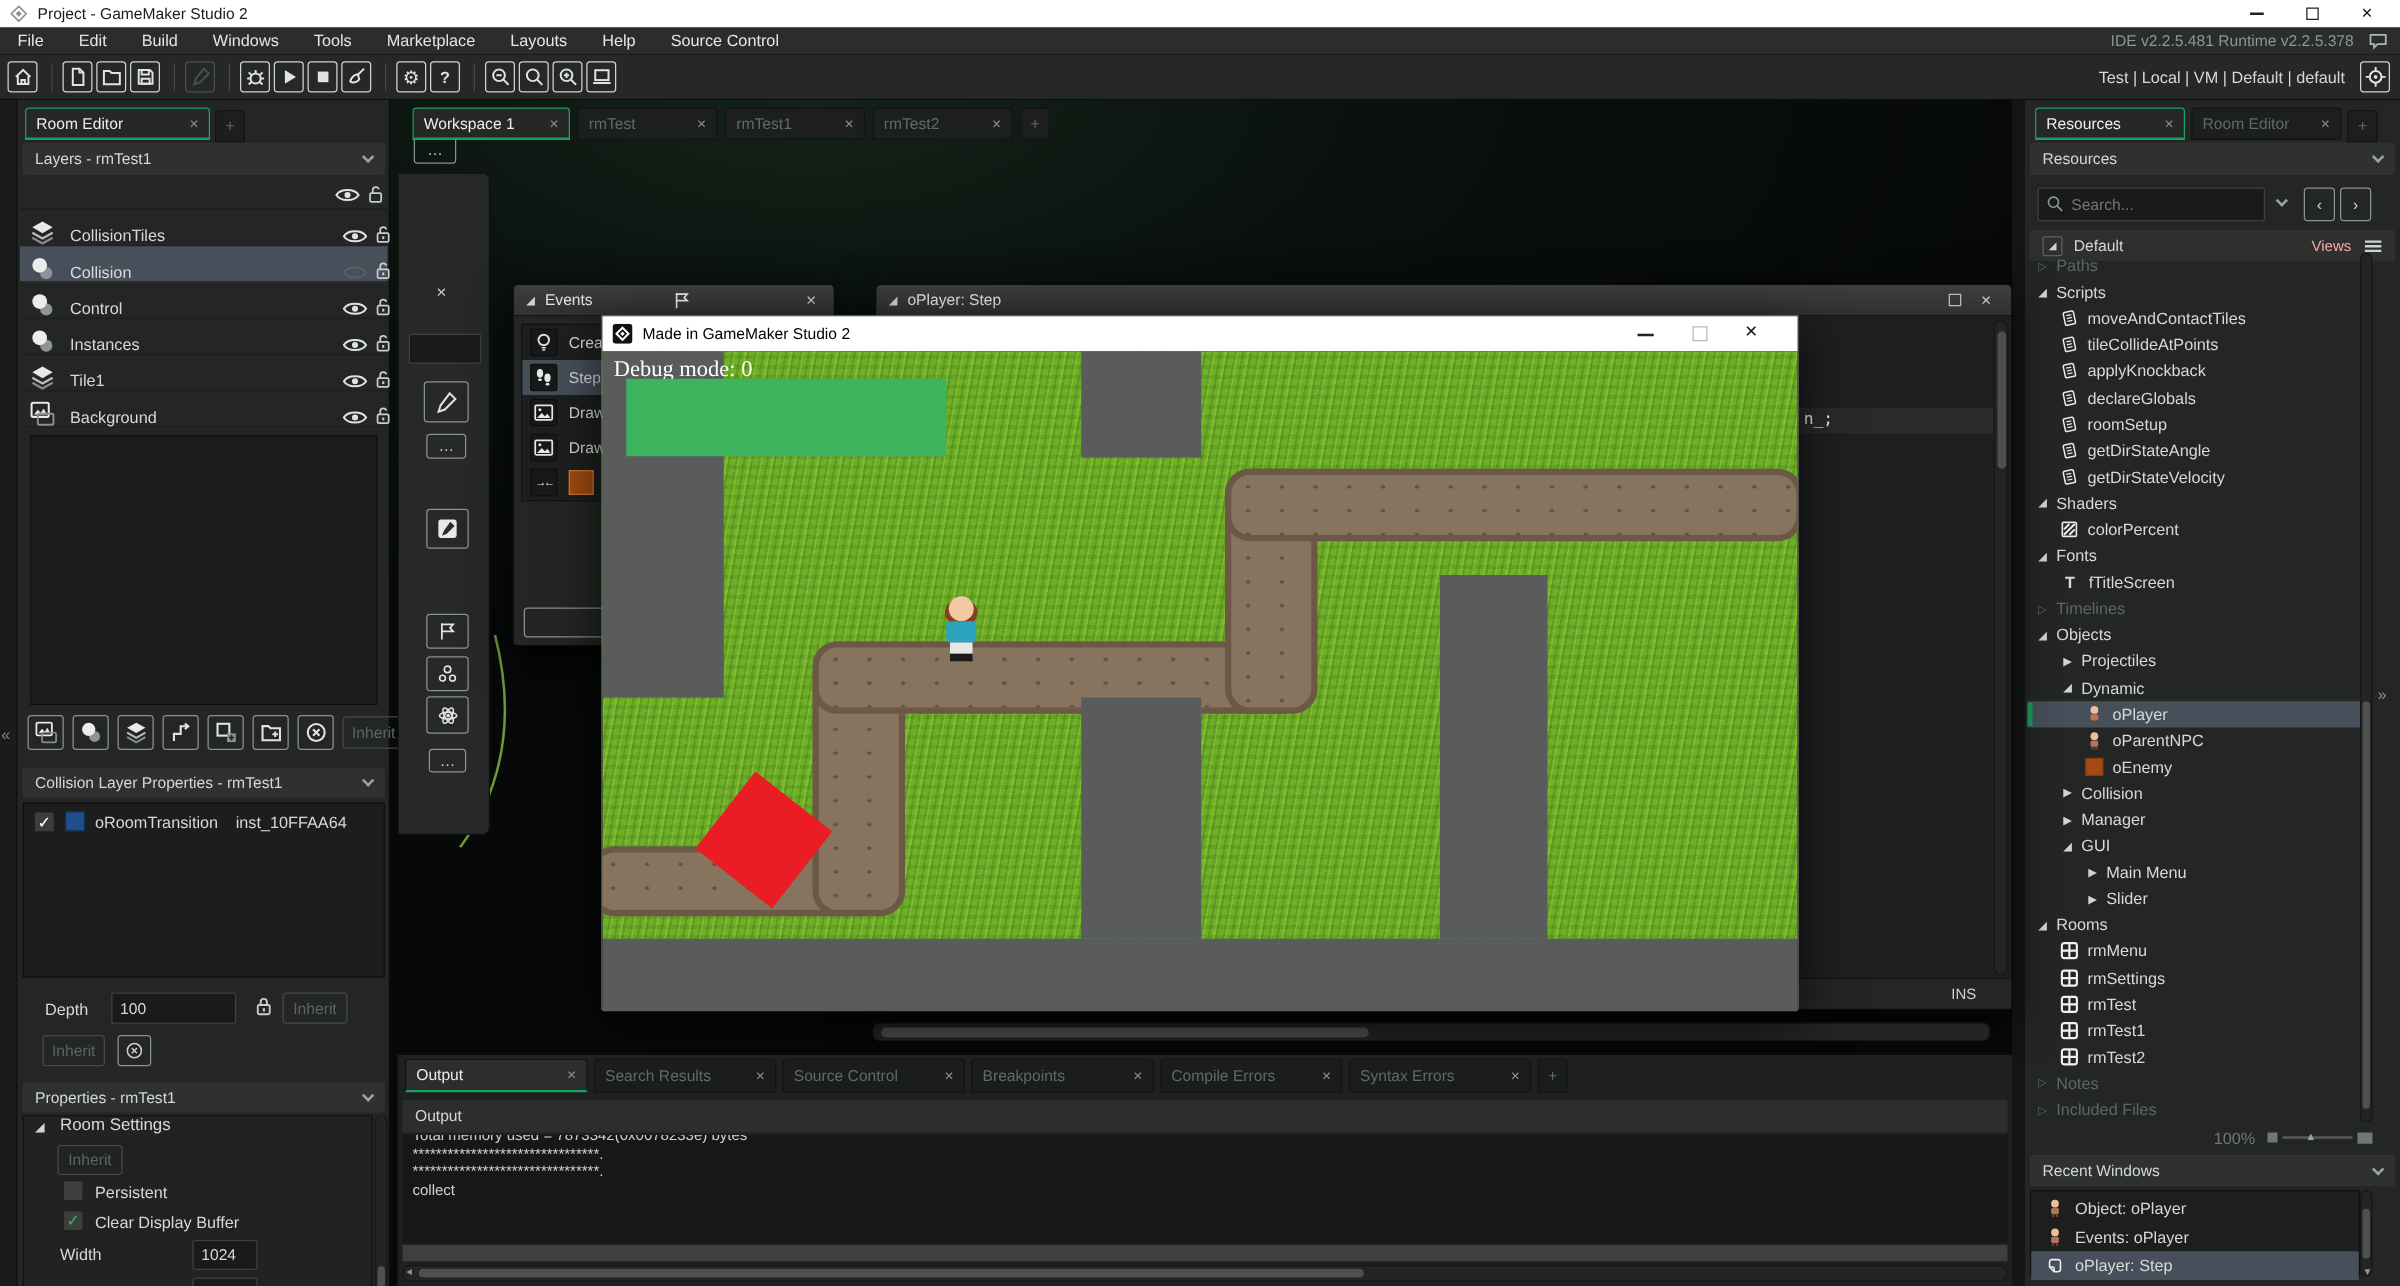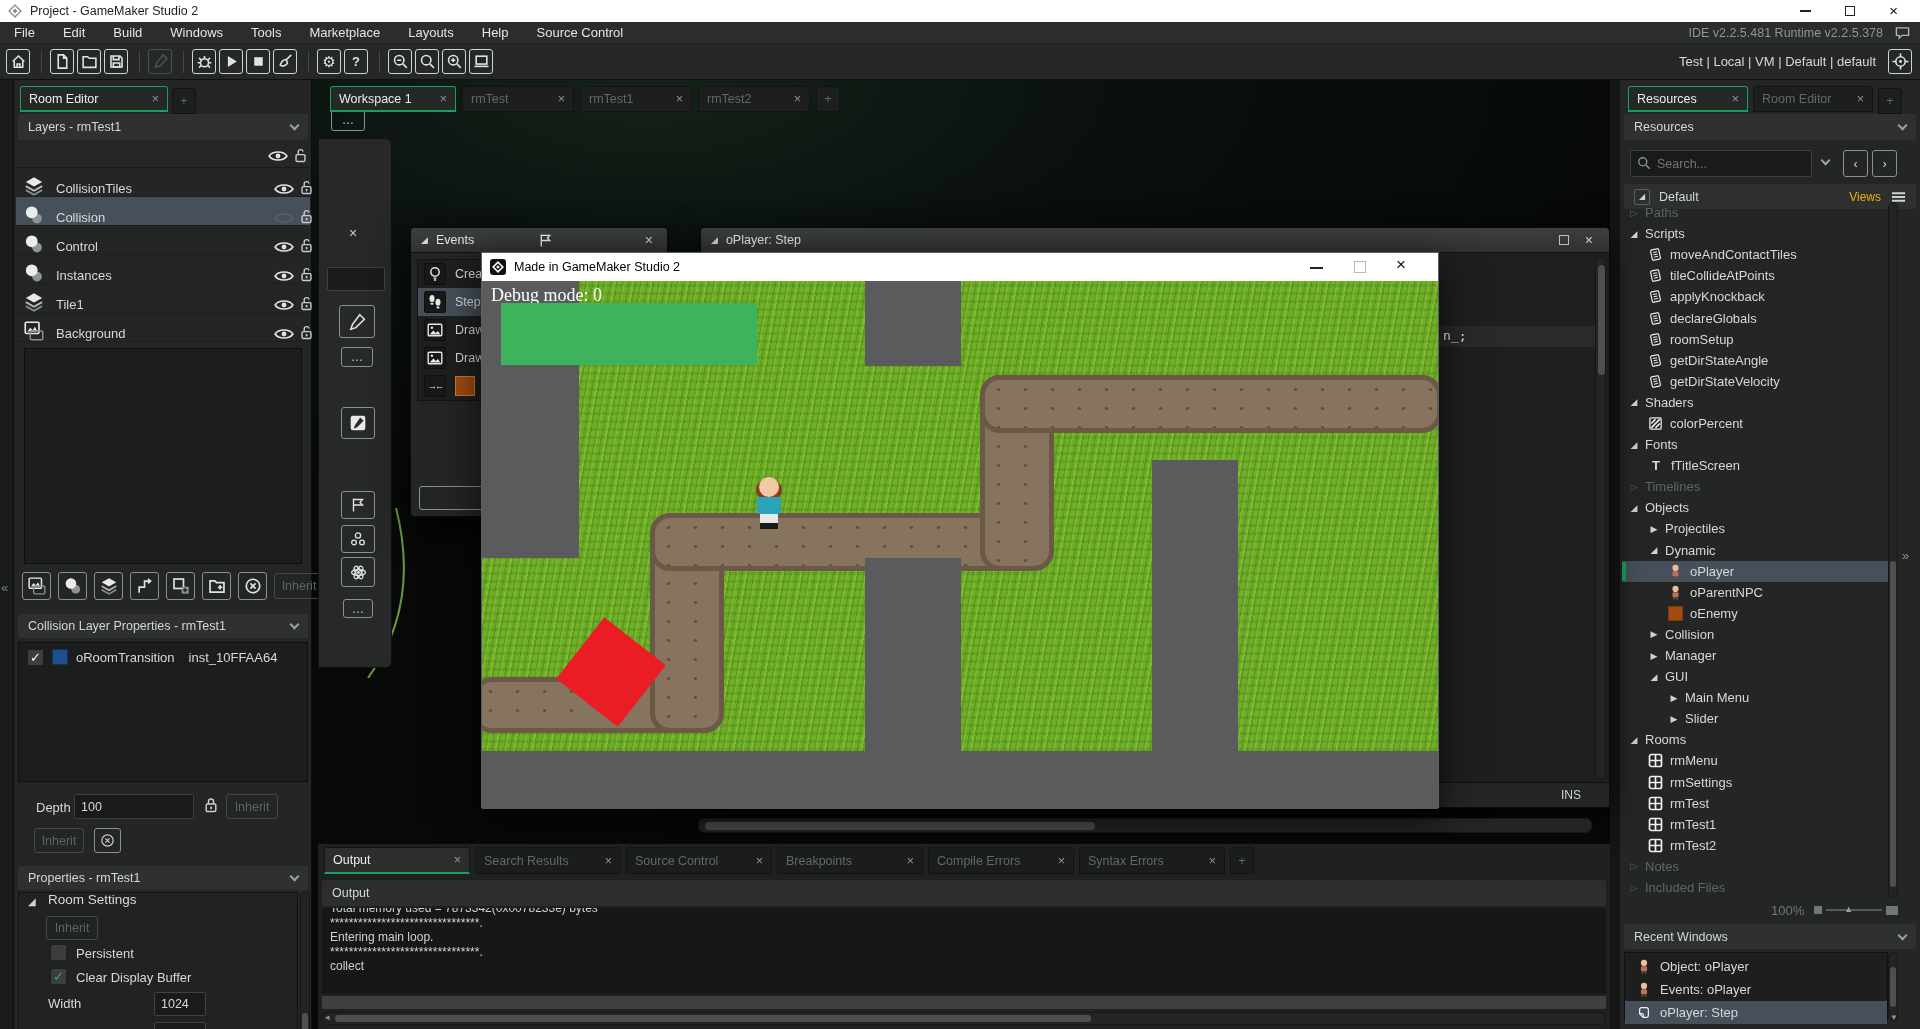--- a/index.html
+++ b/index.html
@@ -479,21 +479,21 @@
     <div class="abs" style="left:4px;top:562px;width:290px;height:140px;background:#1c1d1d;border:1px solid #0e0f0f">
       <div style="display:flex;align-items:center;height:28px;padding-left:8px">
         <span class="cb">✓</span>
         <span style="width:16px;height:16px;background:#1f4e8c;border:1px solid #123158;margin:0 8px"></span>
         <span style="font-size:13px">oRoomTransition</span>
         <span style="font-size:13px;margin-left:14px">inst_10FFAA64</span>
       </div>
     </div>
 
     <span class="abs" style="left:22px;top:720px;font-size:13px">Depth</span>
-    <span class="abs" style="left:60px;top:714px;width:120px;height:25px">
+    <span class="abs" style="left:75px;top:714px;width:100px;height:25px">
       <input class="inp" value="100" style="">
     </span>
     <span class="ic abs" style="left:190px;top:716px;width:14px;height:18px">
       <svg viewBox="0 0 14 16">
           <rect x="2.2" y="7" width="9.6" height="7.4" rx="1.2" fill="none" stroke="#c9cdcd" stroke-width="1.5"></rect>
           <path d="M4.5 7V4.6A2.5 2.5 0 0 1 9.5 4.6V7" fill="none" stroke="#c9cdcd" stroke-width="1.5"></path>
           <rect x="6.2" y="9.6" width="1.8" height="2.5" fill="#c9cdcd"></rect>
         </svg>
     </span>
     <span class="btn dis abs" style="left:212px;top:714px;width:52px;height:25px">Inherit</span>
@@ -761,21 +761,20 @@
         </div>
         <div class="out-tab" style="width: 24px; justify-content: center;">+</div>
       </div>
     <div class="hdr-bar" style="margin:6px 4px 0 4px;height:26px;background:#2c2d2d">
       <span>Output</span>
     </div>
     <div style="margin:2px 4px 0 4px;height:86px;background:#161717;overflow:hidden;padding-left:8px">
       <div id="log-lines" style="margin-top:-7px">
           <div class="log-line">Total memory used = 7873342(0x0078233e) bytes</div>
           <div class="log-line">********************************.</div>
-          <div class="log-line">Entering main loop.</div>
           <div class="log-line">********************************.</div>
           <div class="log-line">collect</div>
         </div>
     </div>
     <div style="margin:2px 4px 0 4px;height:13px;background:#3e3f3f"></div>
     <div style="margin:3px 4px 0 4px;height:13px;position:relative" class="scrolltrack">
       <span class="abs" style="left:2px;top:-1px;font-size:9px;color:#8d9596">◂</span>
       <span class="scrollthumb" style="left:12px;top:2px;width:756px;height:7px"></span>
     </div>
   </div>
@@ -807,21 +806,21 @@
       </span>
       <input class="inp" style="padding-left: 26px;" placeholder="Search...">
     </div>
     <span class="chev abs" style="left:202px;top:80px"></span>
     <span class="btn abs" style="left:223px;top:70px;width:25px;height:27px">‹</span>
     <span class="btn abs" style="left:252px;top:70px;width:25px;height:27px">›</span>
 
     <div class="hdr-bar abs" style="left:4px;top:104px;width:292px;height:25px;background:#2e2f2f">
       <span style="width:16px;height:16px;border:1px solid #5b6161;border-radius:2px;display:inline-flex;align-items:center;justify-content:center;font-size:8px;margin-right:9px;color:#cfd3d3">◢</span>
       <span>Default</span>
-      <span style="margin-left:auto;color:#eab308;font-size:12px">Views</span>
+      <span style="margin-left:auto;color:#fca5a5;font-size:12px">Views</span>
       <span class="ic" style="width:15px;height:12px;margin-left:10px">
         <svg viewBox="0 0 16 12">
             <path d="M1 2h14M1 6h14M1 10h14" stroke="#cfd3d3" stroke-width="2"></path>
           </svg>
       </span>
     </div>
 
     <div class="abs" id="resource-tree" style="left:2px;top:122px;width:266px">
         <div class="tree-row muted" style="padding-left: 6px;">
           <span class="arrow">▷</span>

